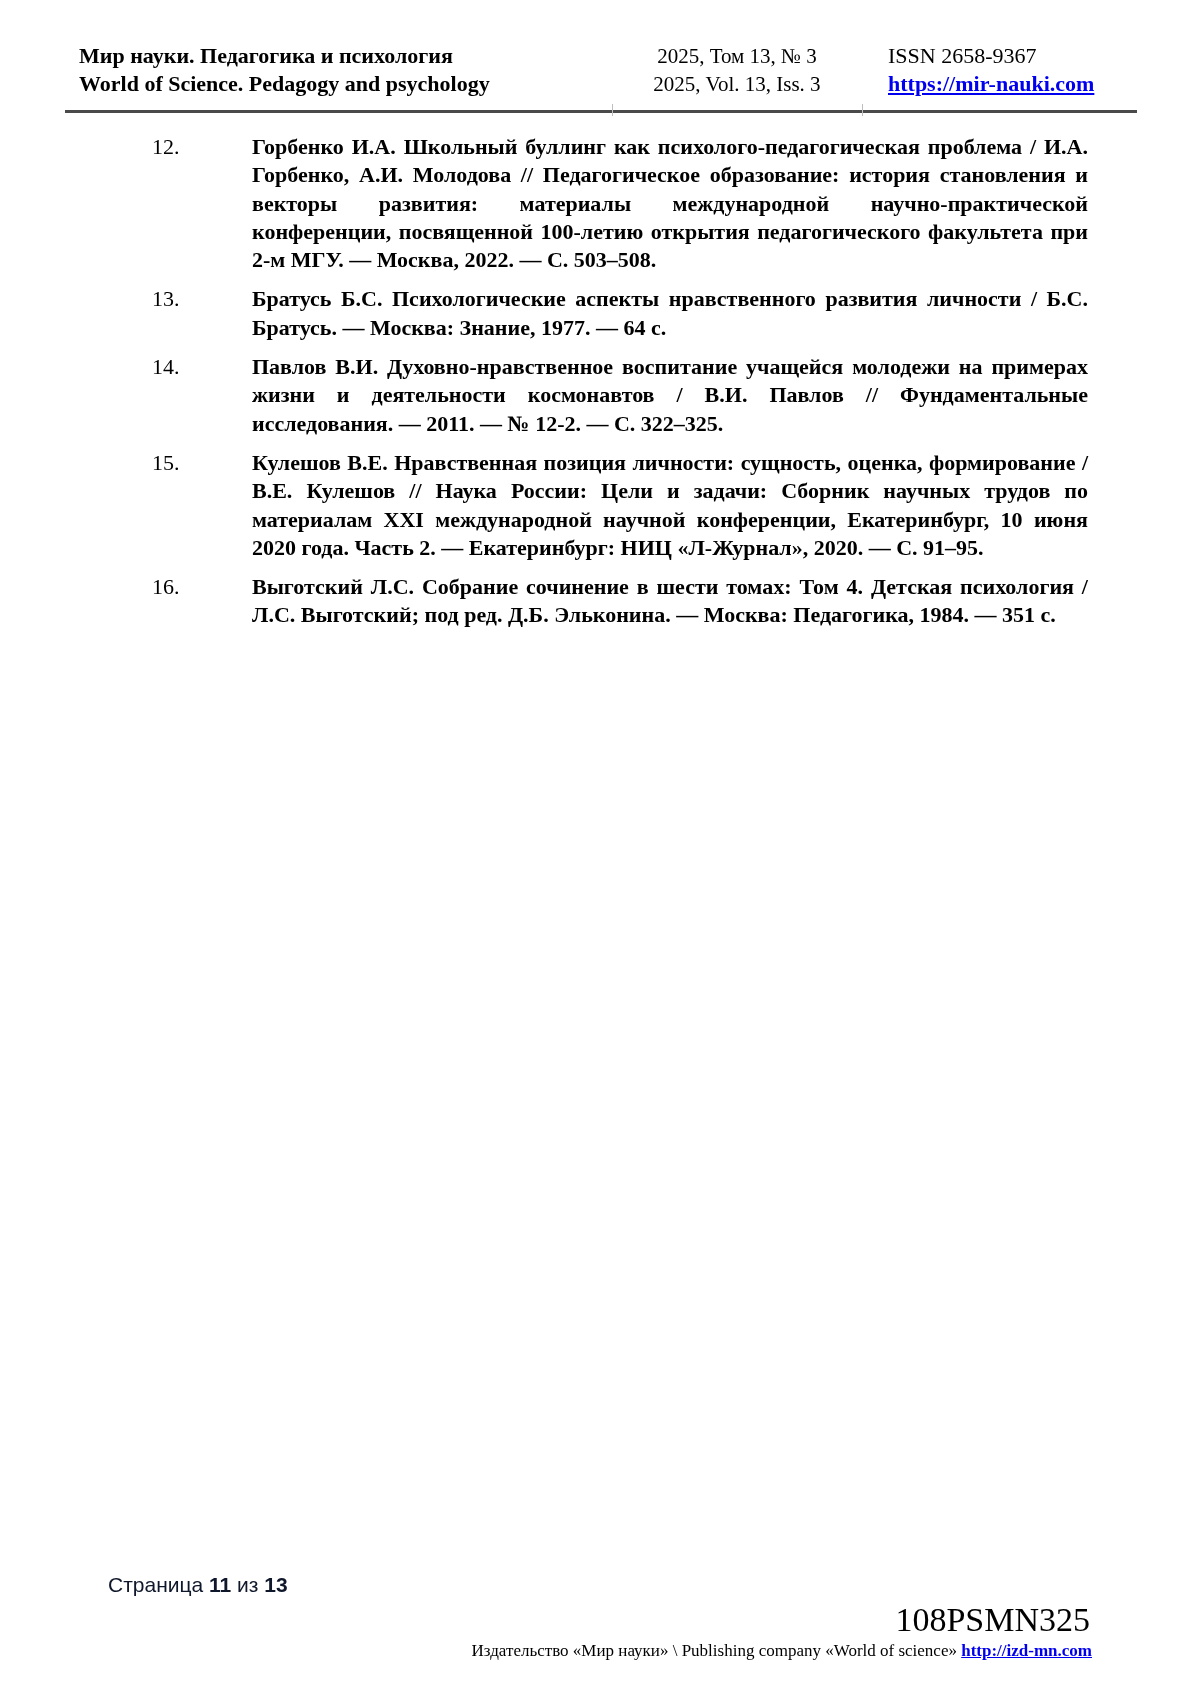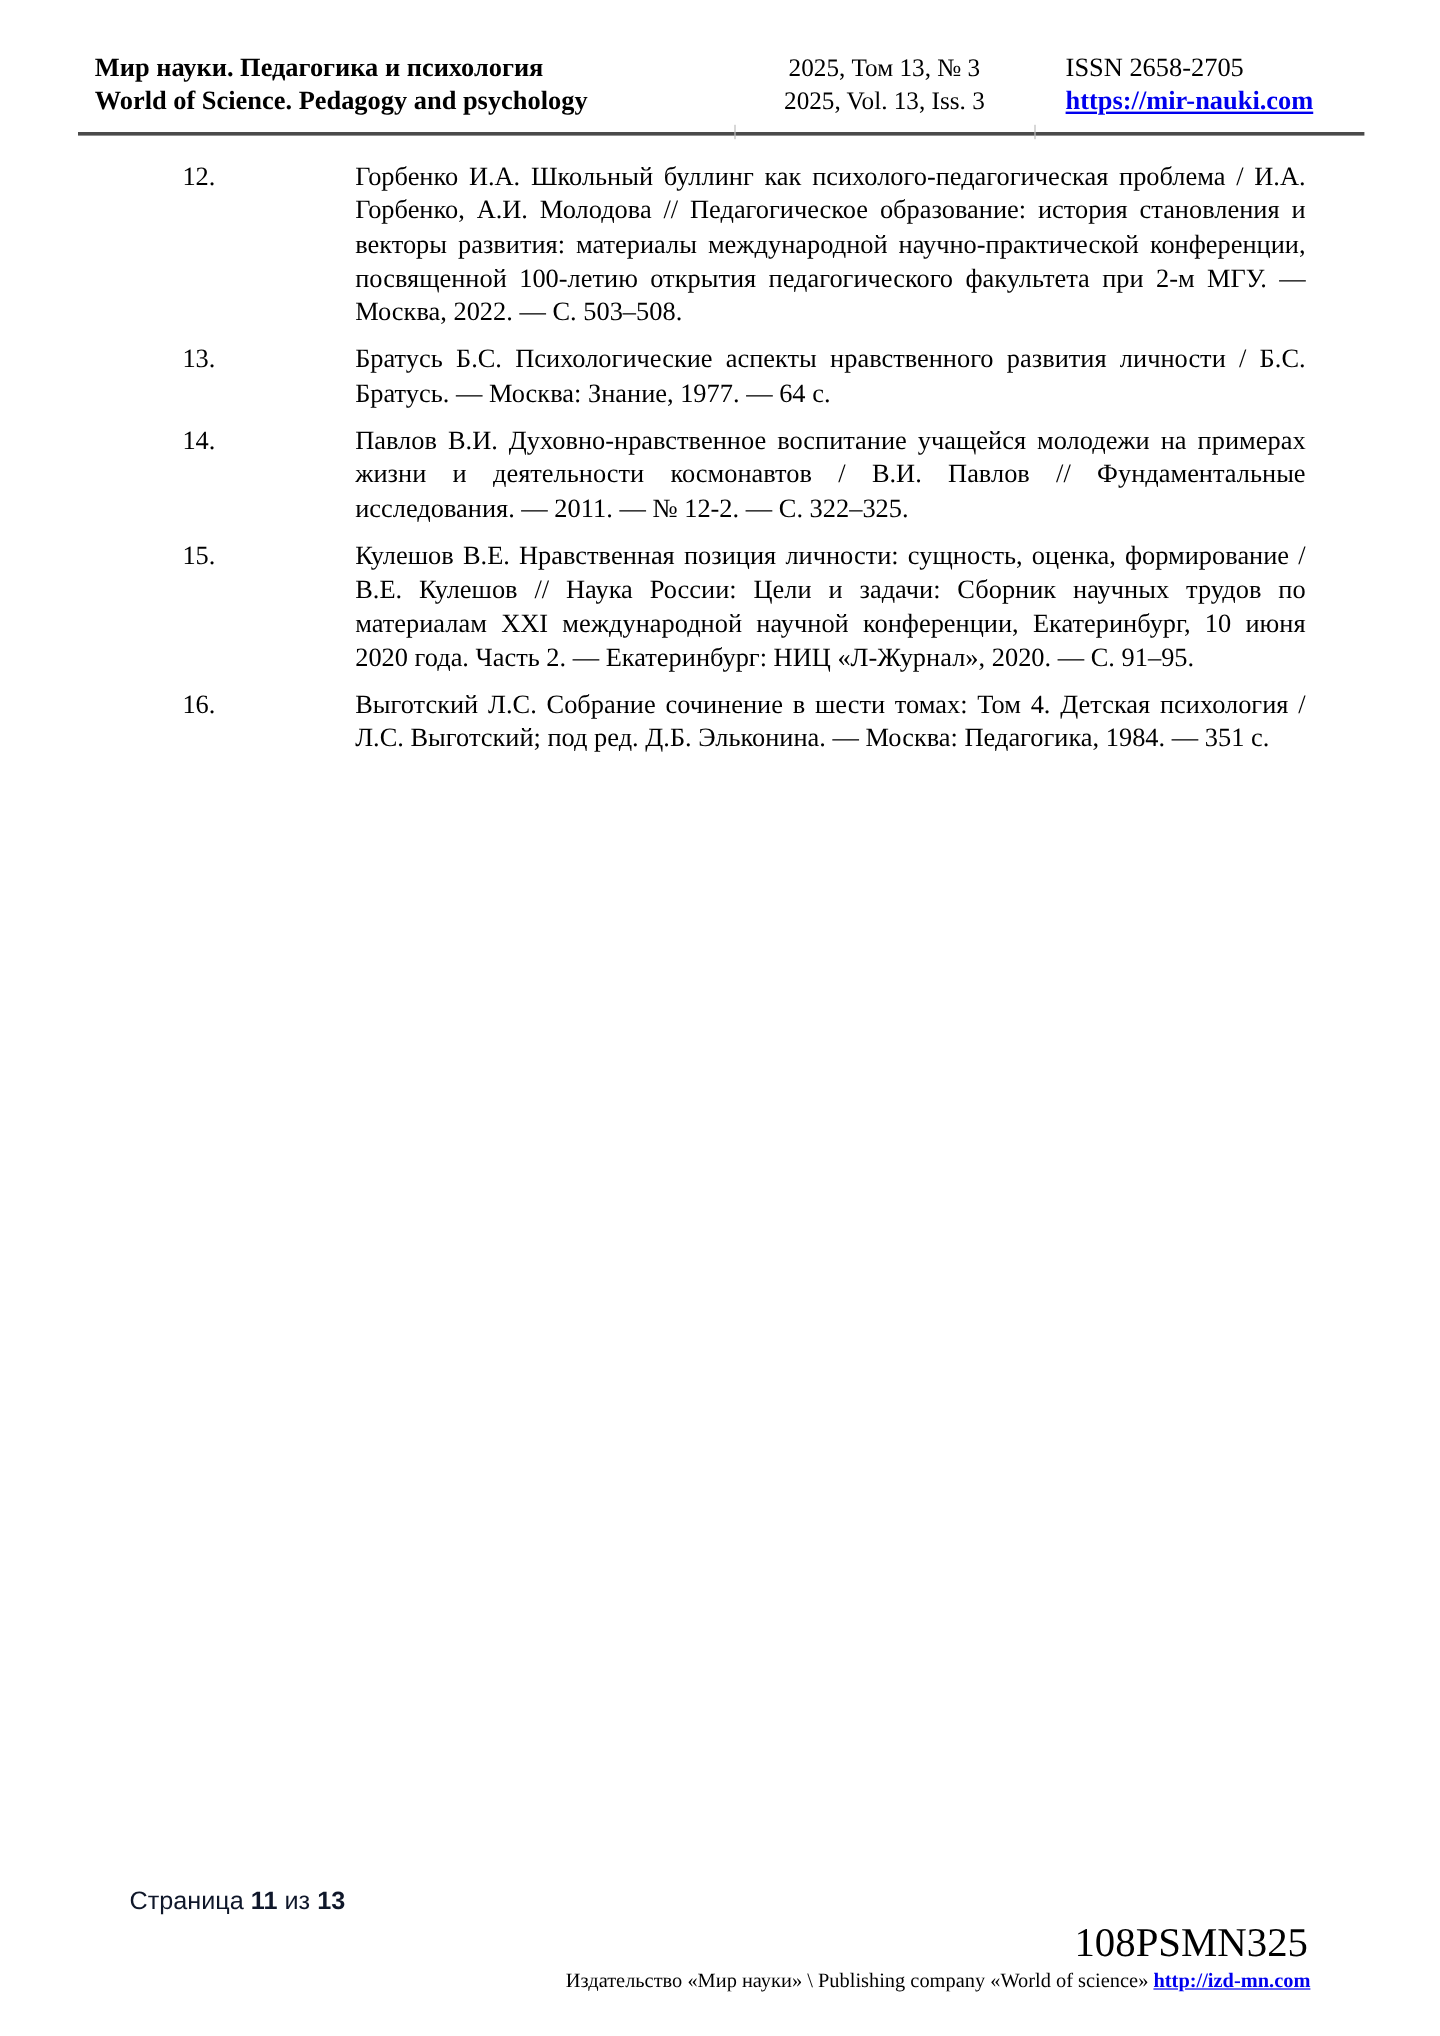--- a/index.html
+++ b/index.html
@@ -77,30 +77,30 @@
     position: absolute;
     left: 152px;
     top: 133px;
     width: 936px;
   }
   .ref-item {
     display: flex;
     font-size: 22px;
     line-height: 28.3px;
     margin-bottom: 11px;
-    gap: 44px;
   }
   .ref-num {
     flex: none;
     width: 100px;
   }
   .ref-text {
     flex: 1;
     text-align: justify;
     text-align-last: left;
+    font-weight: bold;
   }
 
   
   .footer-pagenum {
     position: absolute;
     left: 108px;
     top: 1571px;
     font-family: "Liberation Sans", "DejaVu Sans", sans-serif;
     font-size: 21px;
     line-height: 28px;
@@ -135,21 +135,21 @@
   <div class="header">
     <div class="header-col-title">
       <div>Мир науки. Педагогика и психология</div>
       <div>World of Science. Pedagogy and psychology</div>
     </div>
     <div class="header-col-issue">
       <div>2025, Том 13, № 3</div>
       <div>2025, Vol. 13, Iss. 3</div>
     </div>
     <div class="header-col-issn">
-      <div>ISSN 2658-2705</div>
+      <div>ISSN 2658-9367</div>
       <div>
         <a class="link">https://mir-nauki.com</a>
       </div>
     </div>
   </div>
   <div class="header-rule"></div>
   <div class="header-tick tick-1"></div>
   <div class="header-tick tick-2"></div>
 
   <div class="refs">

